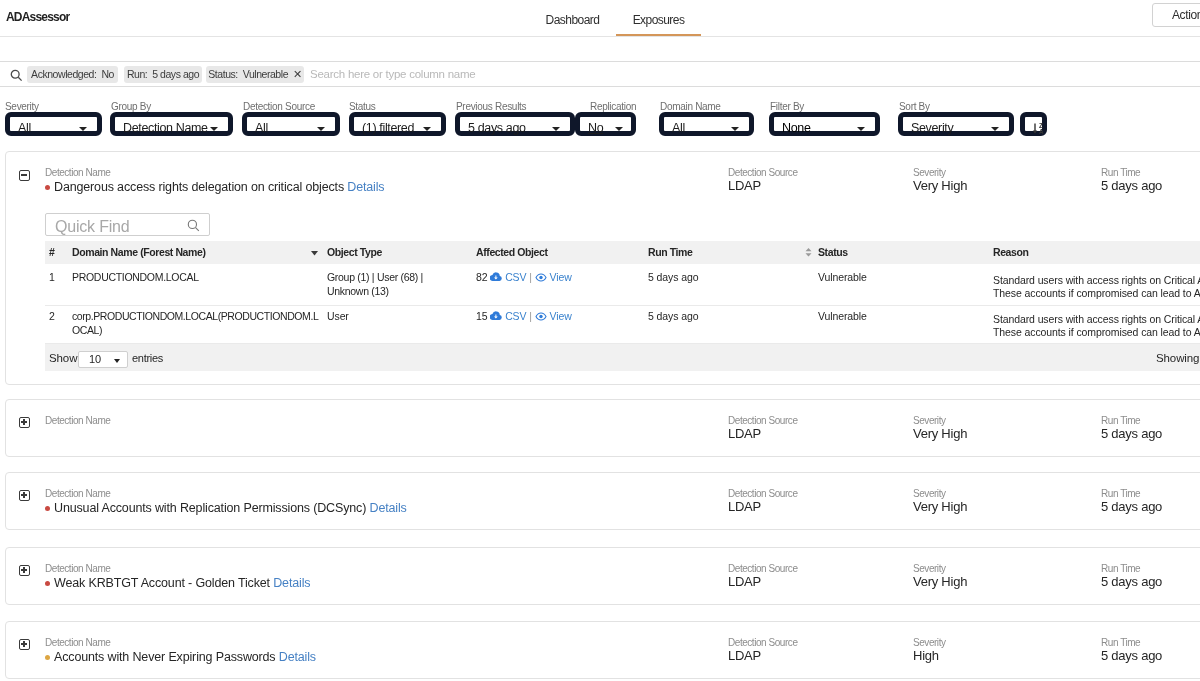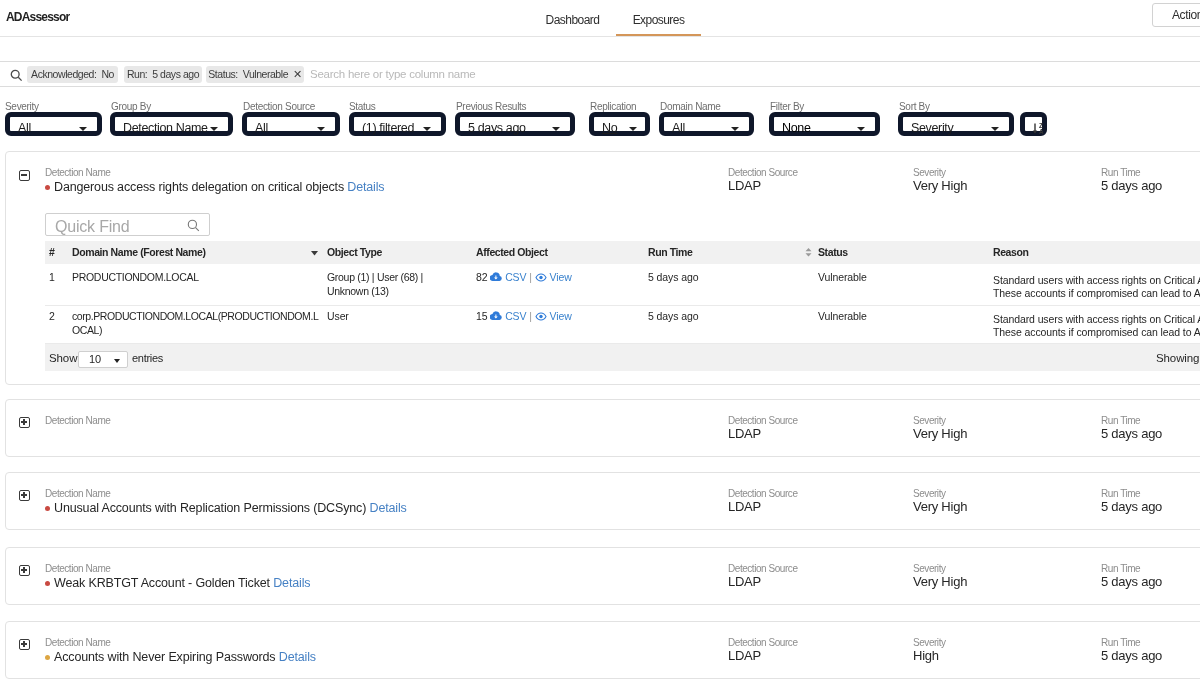--- a/index.html
+++ b/index.html
@@ -82,21 +82,21 @@
 <div class="fbox" style="left:5px;width:97px;">All<div class="caret" style="right:10px;"></div></div>
 <div class="flabel" style="left:111px;">Group By</div>
 <div class="fbox" style="left:110px;width:123px;">Detection Name<div class="caret" style="right:10px;"></div></div>
 <div class="flabel" style="left:243px;">Detection Source</div>
 <div class="fbox" style="left:242px;width:98px;">All<div class="caret" style="right:10px;"></div></div>
 <div class="flabel" style="left:349px;">Status</div>
 <div class="fbox" style="left:349px;width:97px;">(1) filtered<div class="caret" style="right:10px;"></div></div>
 <div class="flabel" style="left:456px;">Previous Results</div>
 <div class="fbox" style="left:455px;width:120px;">5 days ago<div class="caret" style="right:10px;"></div></div>
 <div class="flabel" style="left:590px;">Replication</div>
-<div class="fbox" style="left:589px;width:61px;text-decoration:underline;">No<div class="caret" style="right:8px;"></div></div>
+<div class="fbox" style="left:575px;width:61px;text-decoration:underline;">No<div class="caret" style="right:8px;"></div></div>
 <div class="flabel" style="left:660px;">Domain Name</div>
 <div class="fbox" style="left:659px;width:95px;">All<div class="caret" style="right:10px;"></div></div>
 <div class="flabel" style="left:770px;">Filter By</div>
 <div class="fbox" style="left:769px;width:111px;color:#000000;">None<div class="caret" style="right:10px;"></div></div>
 <div class="flabel" style="left:899px;">Sort By</div>
 <div class="fbox" style="left:898px;width:116px;">Severity<div class="caret" style="right:10px;"></div></div>
 <div class="fbox" style="left:1020px;width:27px;padding-left:0;">
   <svg style="position:absolute;left:7px;top:5px" width="13" height="13" viewBox="0 0 13 13">
     <line x1="3" y1="1.5" x2="3" y2="10.5" stroke="#333" stroke-width="1.4"></line>
     <polygon points="0.8,8.5 5.2,8.5 3,11.5" fill="#333"></polygon>

